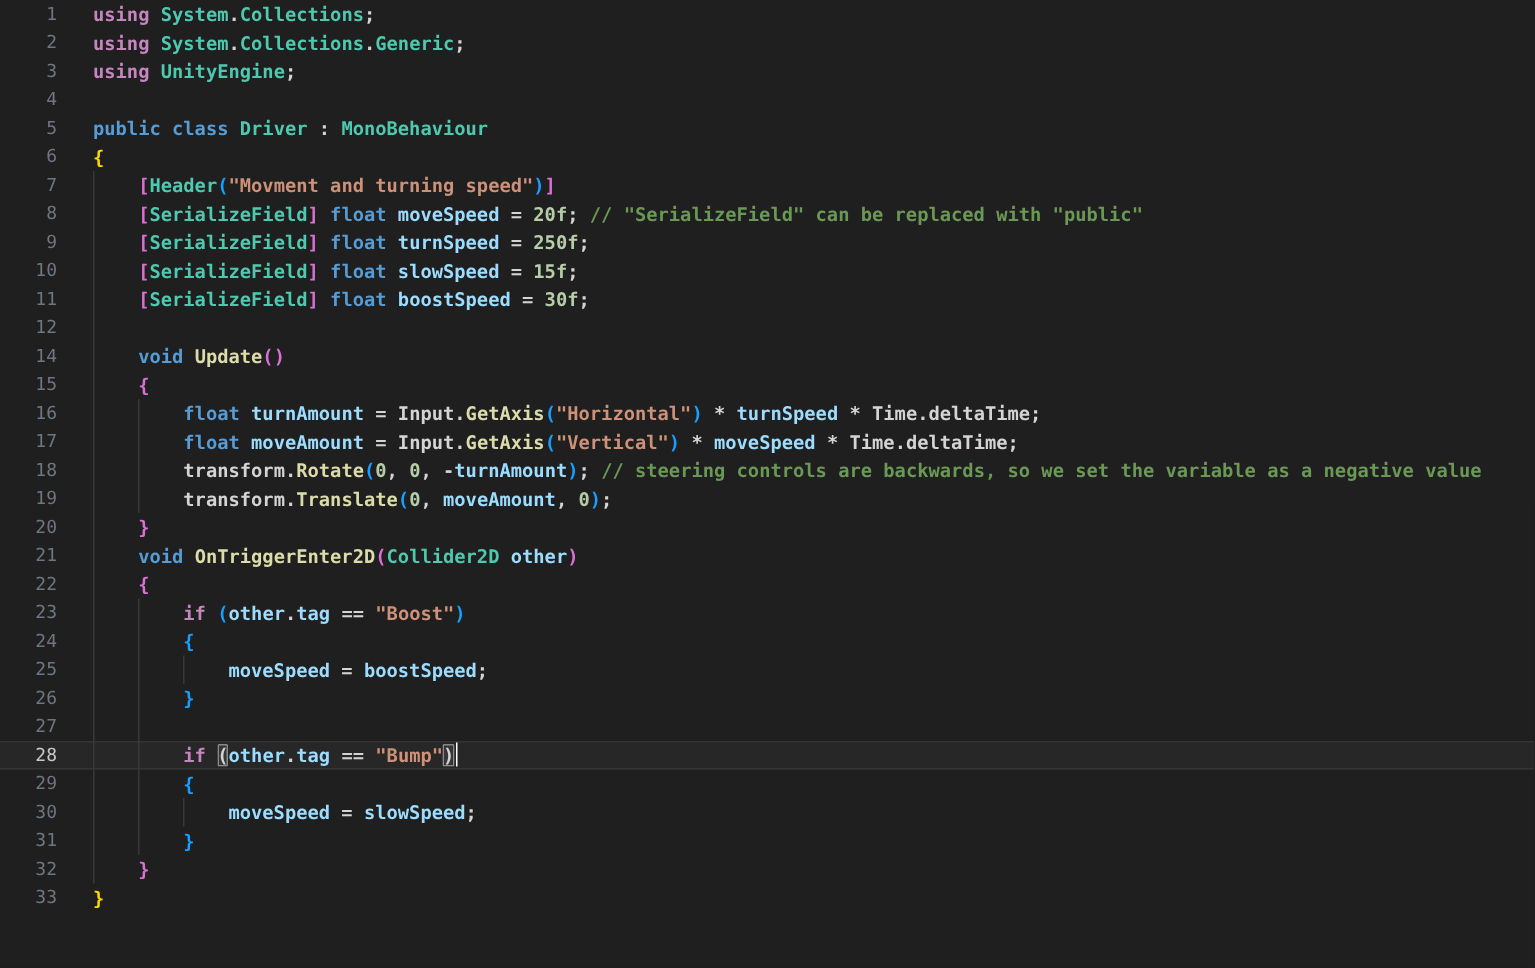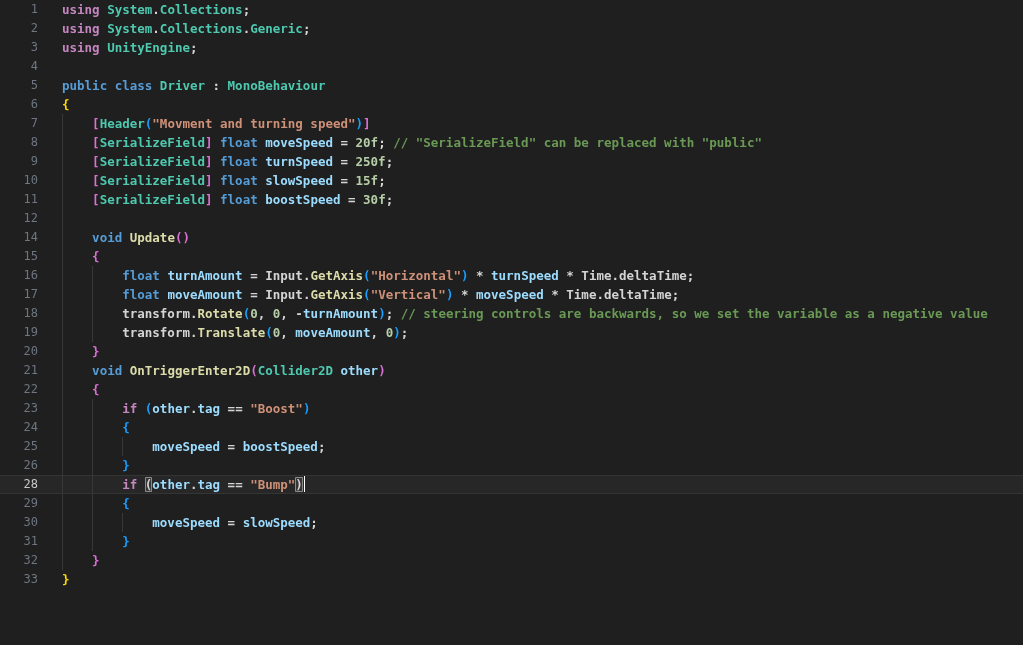--- a/index.html
+++ b/index.html
@@ -151,20 +151,24 @@
       <span class="body"><i class="guide" style="left: 0px;"></i><i class="guide" style="left: 30px;"></i><span class="tok p">        </span><span class="tok b3">{</span></span>
     </div>
     <div class="row">
       <span class="num">25</span>
       <span class="body"><i class="guide" style="left: 0px;"></i><i class="guide" style="left: 30px;"></i><i class="guide" style="left: 60px;"></i><span class="tok p">            </span><span class="tok v">moveSpeed</span><span class="tok p"> = </span><span class="tok v">boostSpeed</span><span class="tok p">;</span></span>
     </div>
     <div class="row">
       <span class="num">26</span>
       <span class="body"><i class="guide" style="left: 0px;"></i><i class="guide" style="left: 30px;"></i><span class="tok p">        </span><span class="tok b3">}</span></span>
     </div>
+    <div class="row">
+      <span class="num">27</span>
+      <span class="body"><i class="guide" style="left: 0px;"></i><i class="guide" style="left: 30px;"></i></span>
+    </div>
     <div class="row active">
       <span class="num">28</span>
       <span class="body"><i class="guide" style="left: 0px;"></i><i class="guide" style="left: 30px;"></i><span class="tok p">        </span><span class="tok k">if</span><span class="tok p"> </span><span class="tok b3 m">(</span><span class="tok v">other</span><span class="tok p">.</span><span class="tok v">tag</span><span class="tok p"> == </span><span class="tok s">"Bump"</span><span class="tok b3 m">)</span><span class="tok cursor"></span></span>
     </div>
     <div class="row">
       <span class="num">29</span>
       <span class="body"><i class="guide" style="left: 0px;"></i><i class="guide" style="left: 30px;"></i><span class="tok p">        </span><span class="tok b3">{</span></span>
     </div>
     <div class="row">
       <span class="num">30</span>

